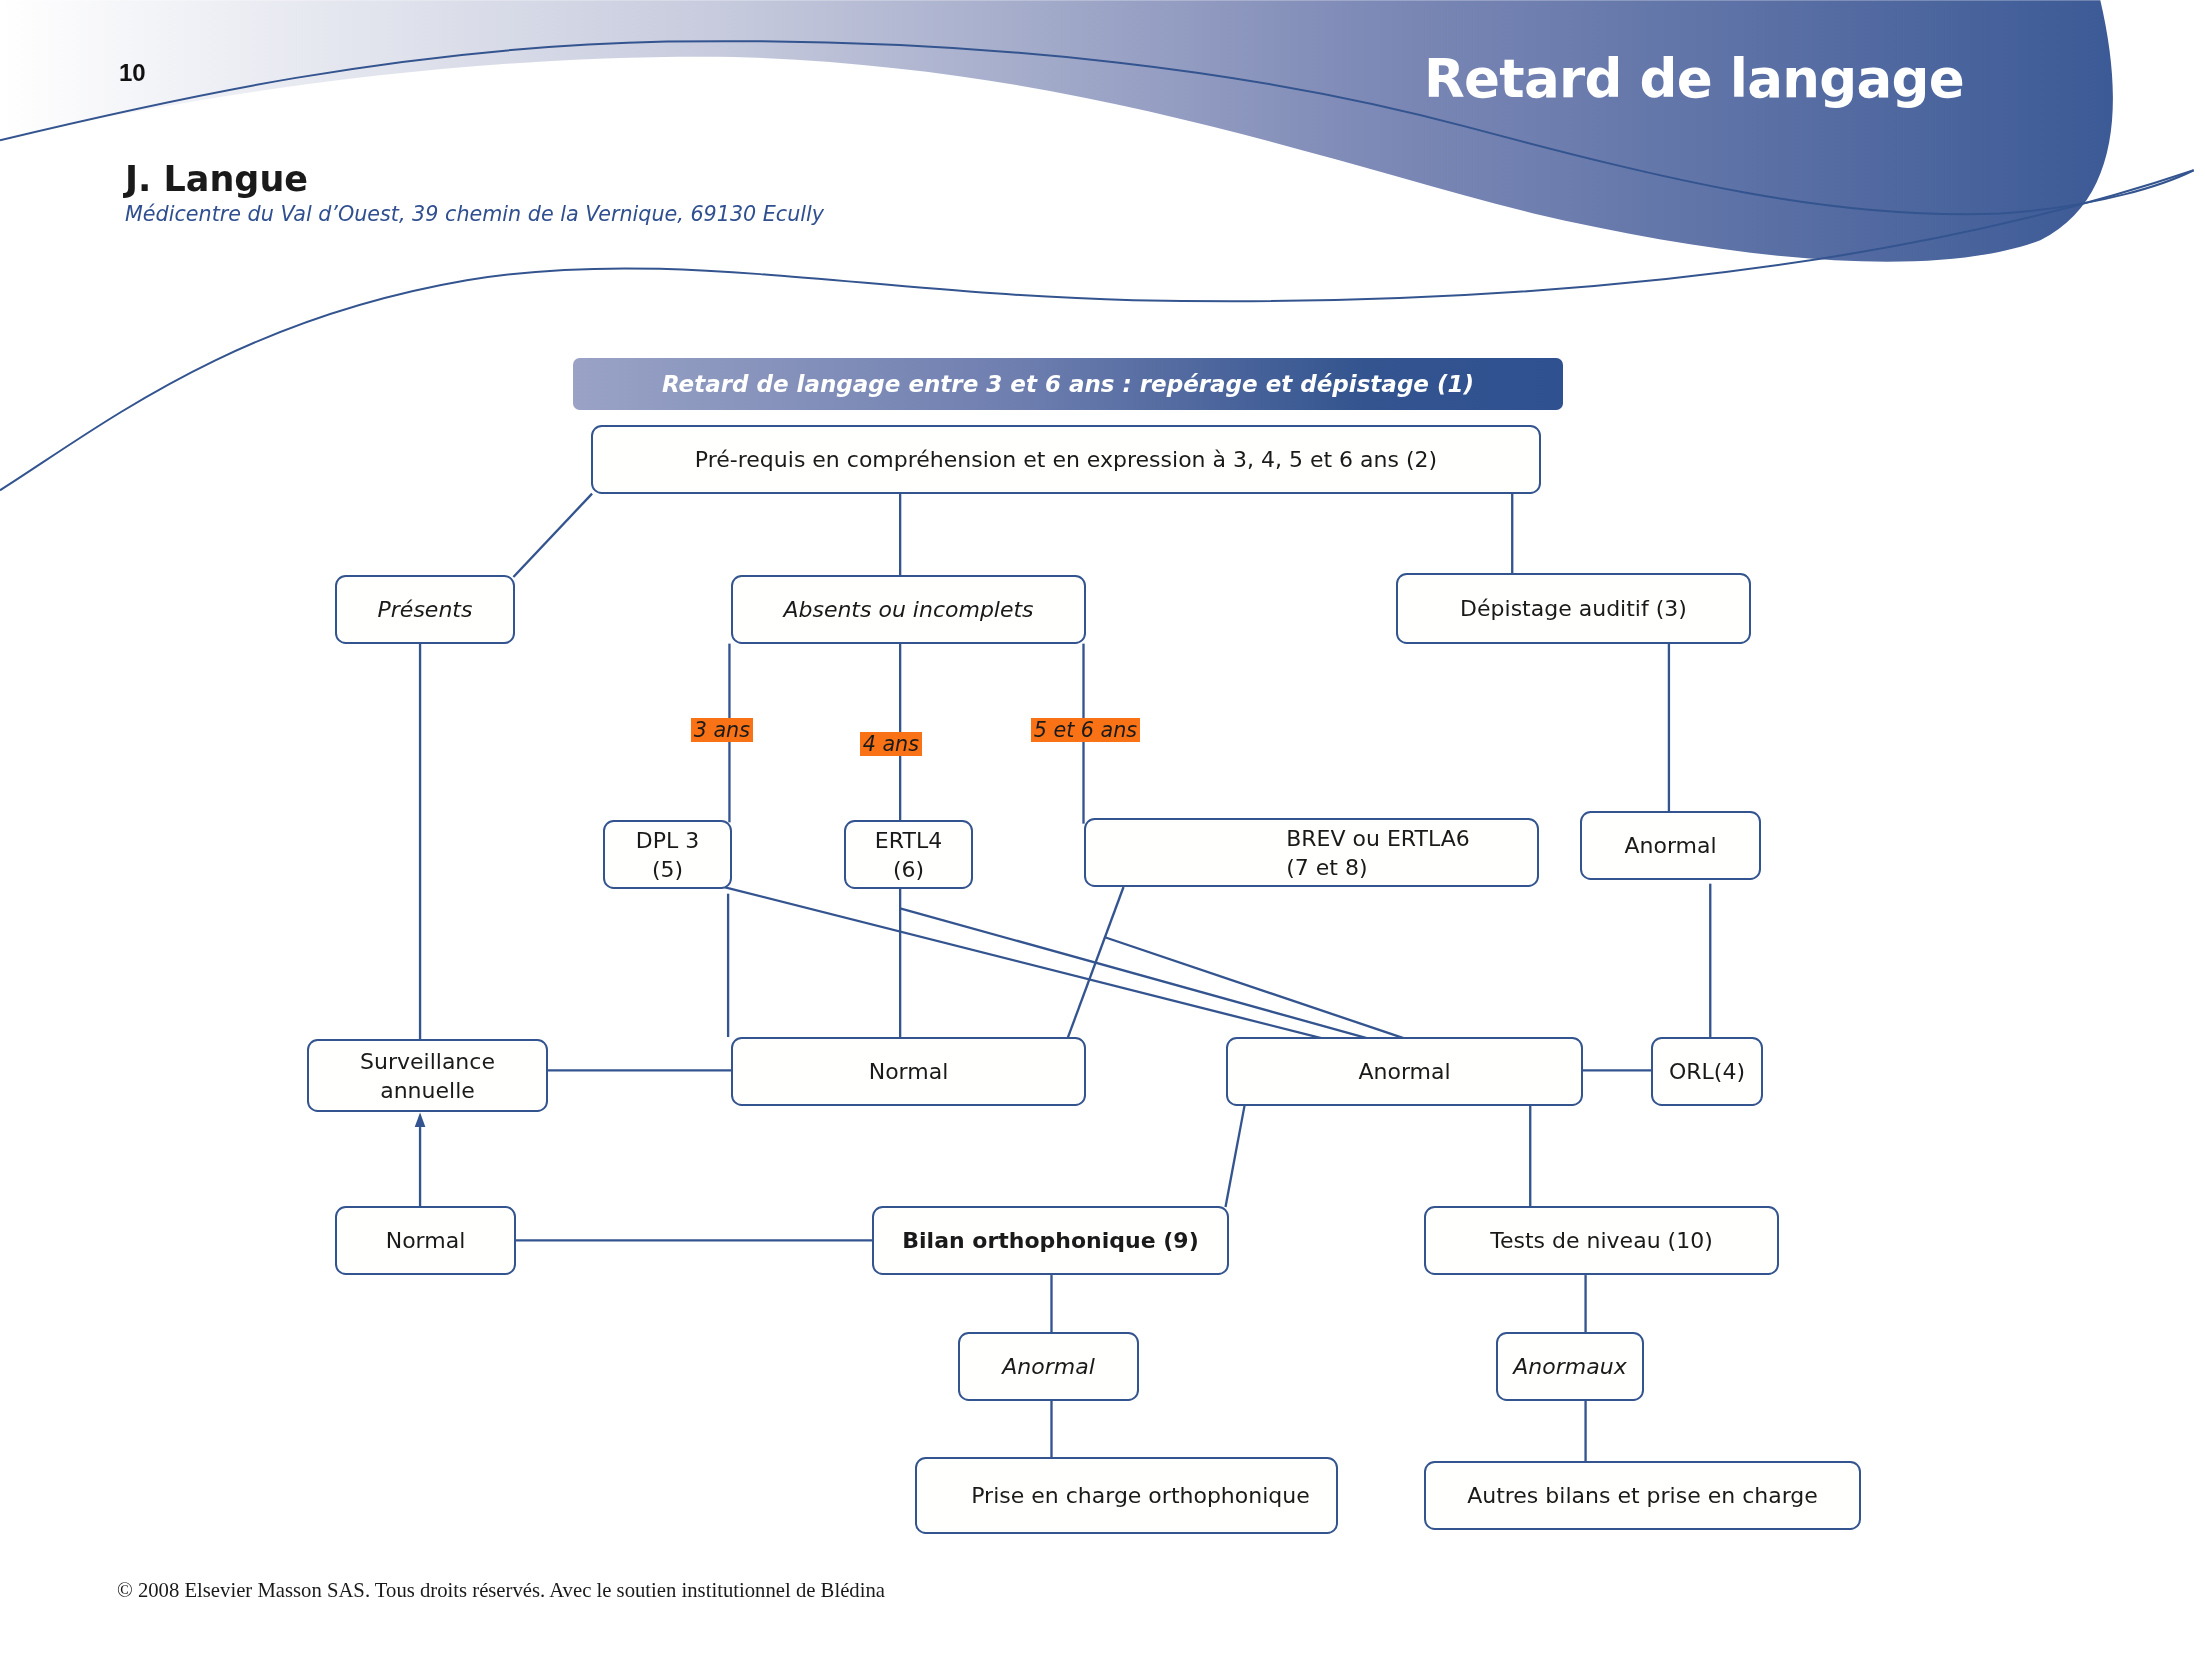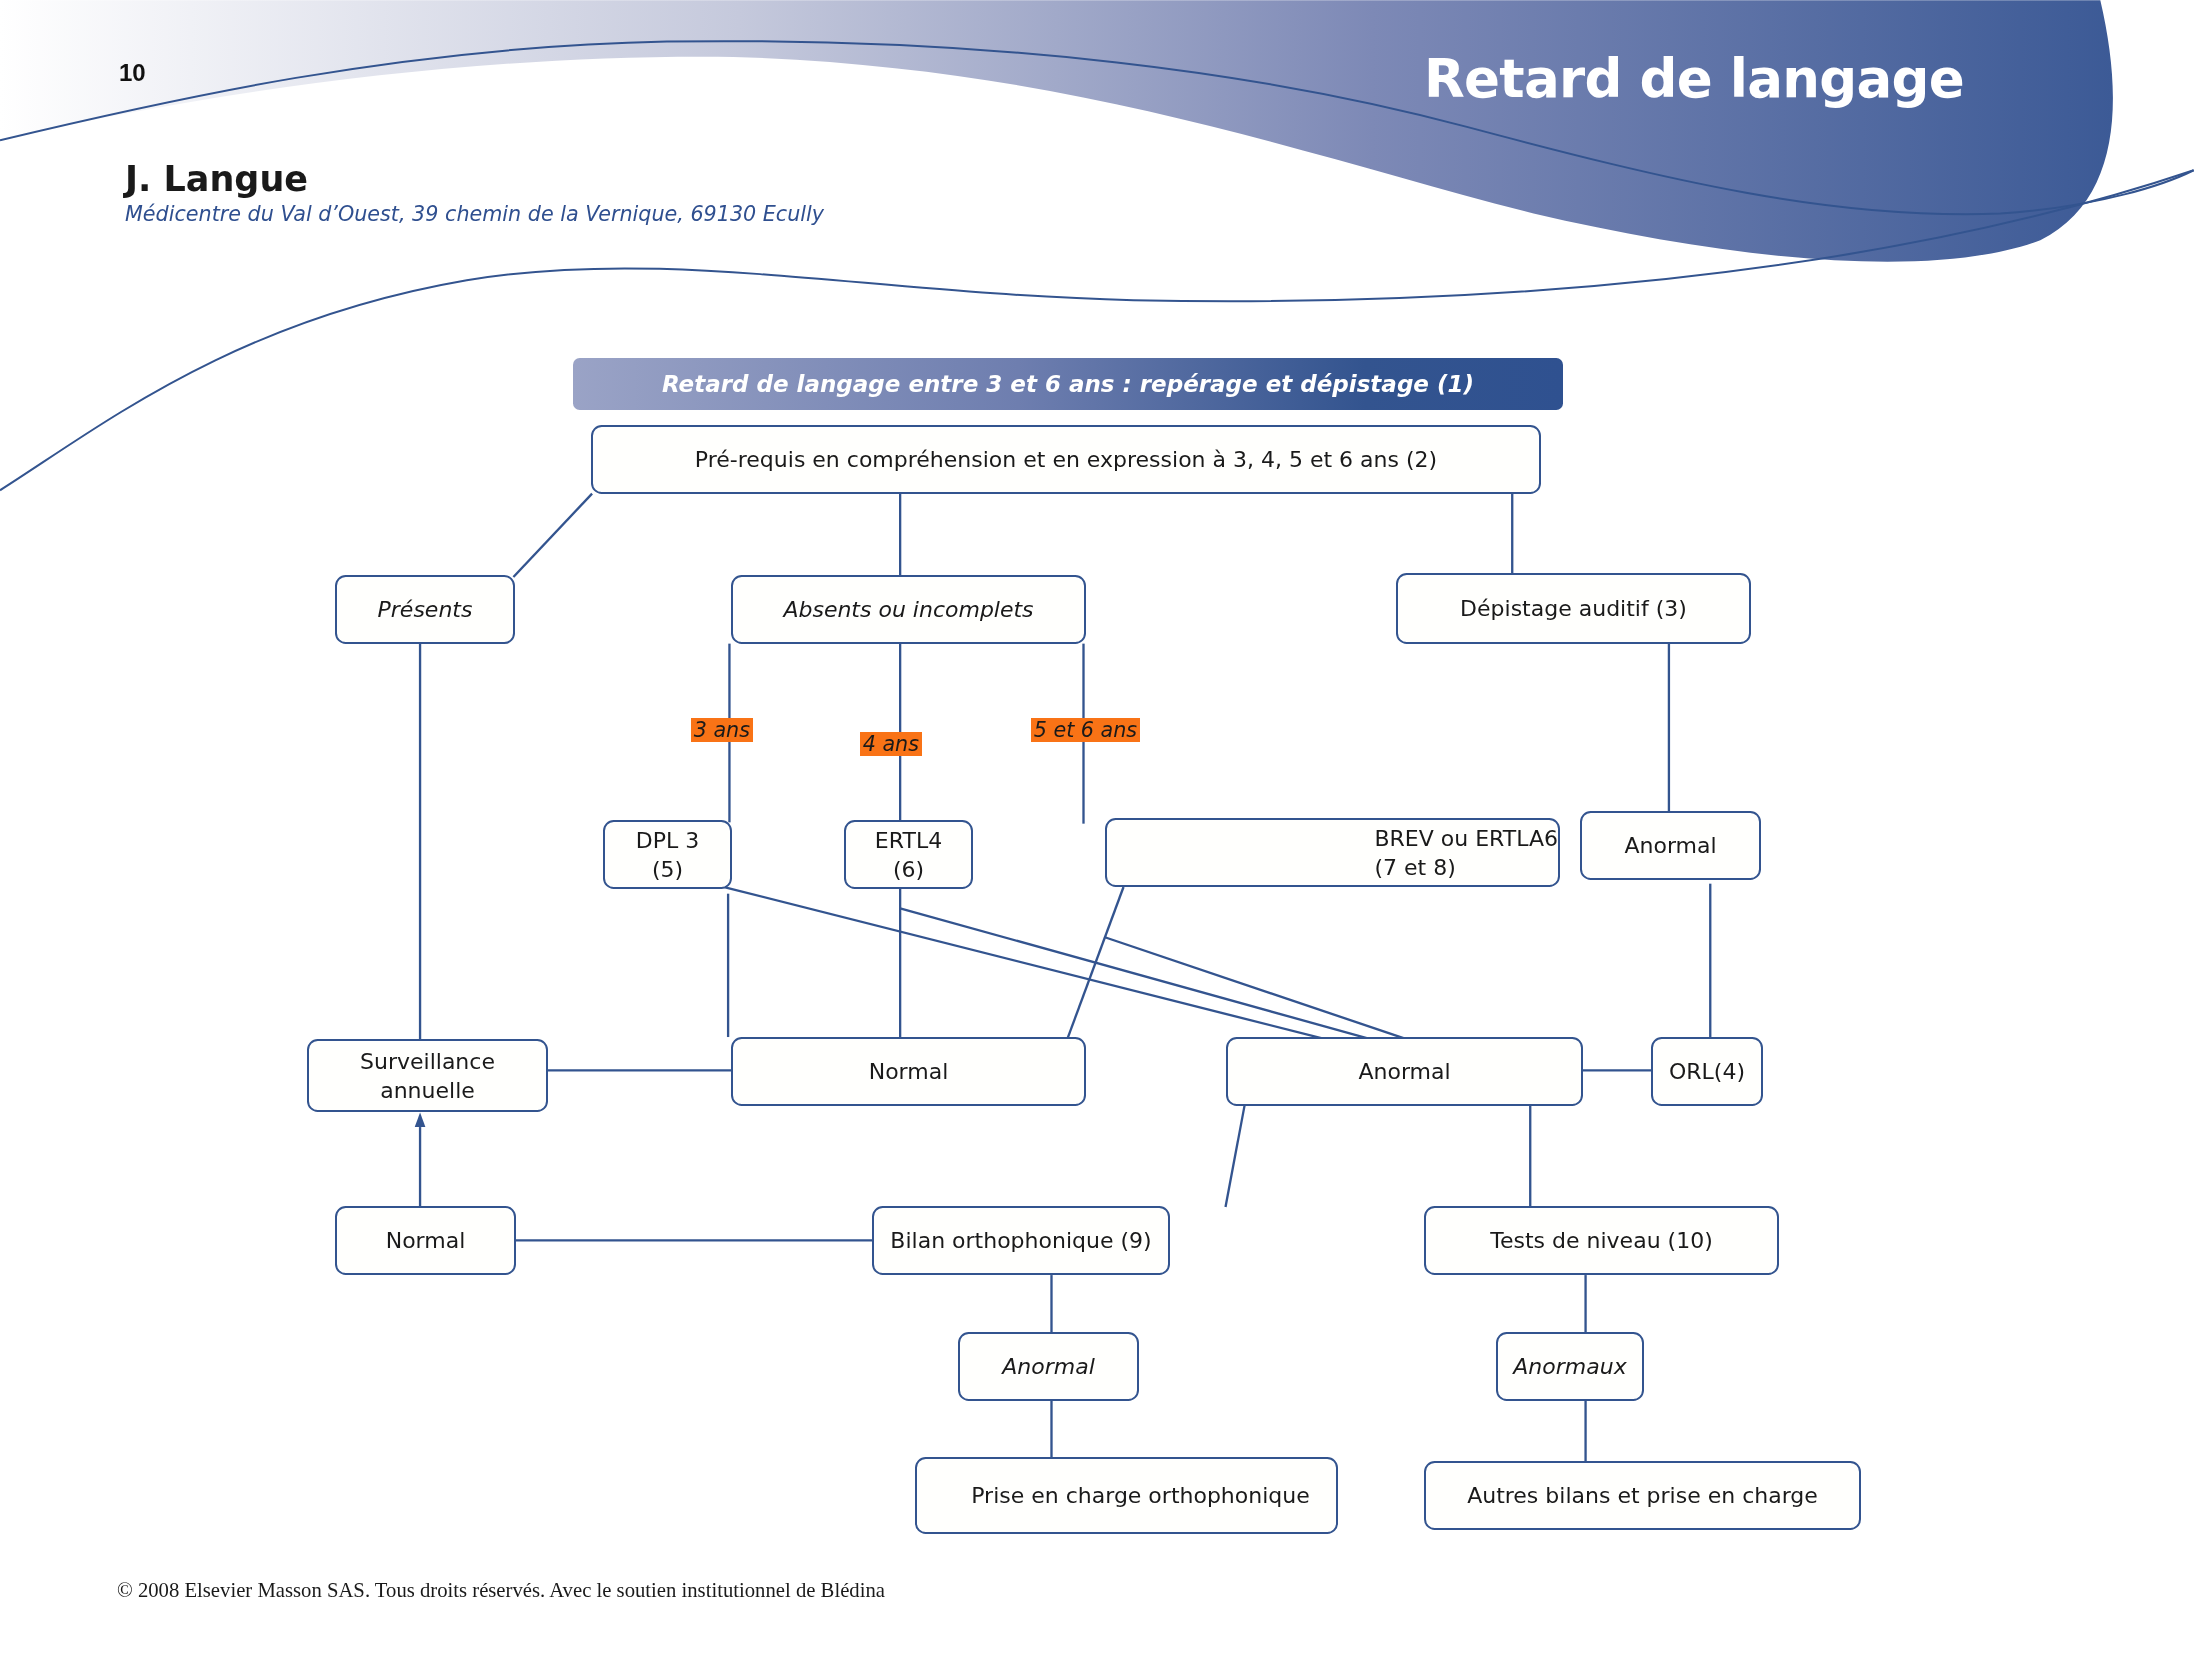--- a/index.html
+++ b/index.html
@@ -13,21 +13,21 @@
   .author { position: absolute; left: 125px; top: 159px; font-size: 35px; font-weight: bold; color: #1a1a1a; }
   .affiliation { position: absolute; left: 125px; top: 202px; font-size: 20.7px; font-style: italic; color: #2f4f8f; }
   .banner { position: absolute; left: 573px; top: 358px; width: 990px; height: 52px; border-radius: 6.7px;
             background: linear-gradient(to right, #9aa3c6 0%, #6e7eaf 45%, #33548f 80%, #2f5190 100%);
             color: #fff; font-style: italic; font-weight: bold; font-size: 23px;
             display: flex; align-items: center; justify-content: center; }
   .node { position: absolute; box-sizing: border-box; border: 2.3px solid #33548f; border-radius: 10.7px;
           background: #fffffd; display: flex; align-items: center; justify-content: center;
           text-align: center; font-size: 22px; line-height: 29px; color: #1a1a1a; }
   .node.italic { font-style: italic; }
-  .node.left-text { justify-content: flex-end; text-align: left; padding-left: 133px; margin-left: 21px; }
+  .node.left-text { justify-content: center; text-align: left; padding-left: 133px; }
   .node .txt { white-space: pre-line; }
   .edge-label { position: absolute; font-style: italic; font-size: 20.7px; background: #f97316; padding: 0 2.7px; color: #1a1a1a; }
   .footer { position: absolute; left: 117px; top: 1579px; font-size: 20.7px;
             font-family: "Liberation Serif", serif; color: #1a1a1a; }
   svg.edges { position: absolute; left: 0; top: 0; }
   svg.edges line, svg.edges polyline { stroke: #33548f; stroke-width: 3.5; fill: none; }
 </style>
 </head>
 <body>
 
@@ -123,21 +123,21 @@
 </div>
 <div class="node" style="left:1226px; top:1037px; width:357px; height:69px;">
   <span class="txt">Anormal</span>
 </div>
 <div class="node" style="left:1651px; top:1037px; width:112px; height:69px;">
   <span class="txt">ORL(4)</span>
 </div>
 <div class="node" style="left:335px; top:1206px; width:181px; height:69px;">
   <span class="txt">Normal</span>
 </div>
-<div class="node" style="left:872px; top:1206px; width:298px; height:69px;">
+<div class="node" style="left:872px; top:1206px; width:357px; height:69px;font-weight:bold;">
   <span class="txt">Bilan orthophonique (9)</span>
 </div>
 <div class="node" style="left:1424px; top:1206px; width:355px; height:69px;">
   <span class="txt">Tests de niveau (10)</span>
 </div>
 <div class="node italic" style="left:958px; top:1332px; width:181px; height:69px;">
   <span class="txt">Anormal</span>
 </div>
 <div class="node italic" style="left:1496px; top:1332px; width:148px; height:69px;">
   <span class="txt">Anormaux</span>

